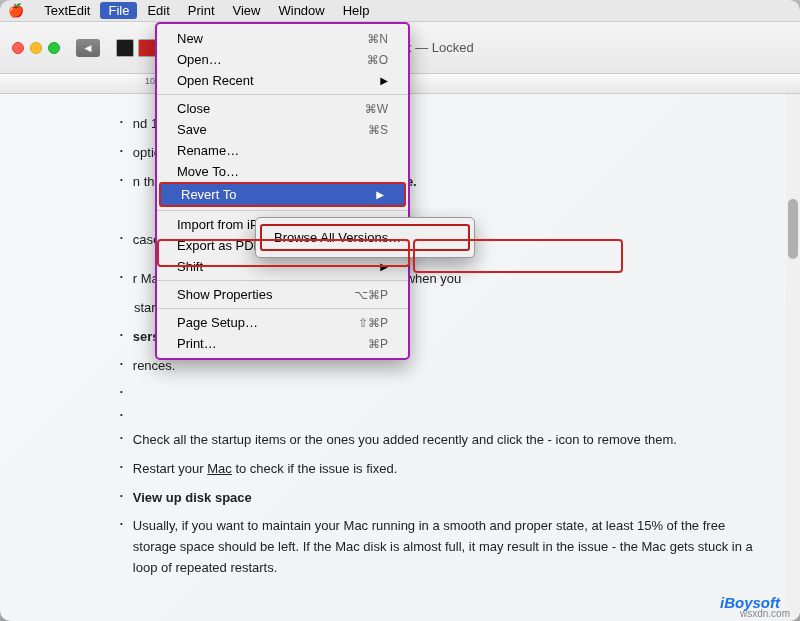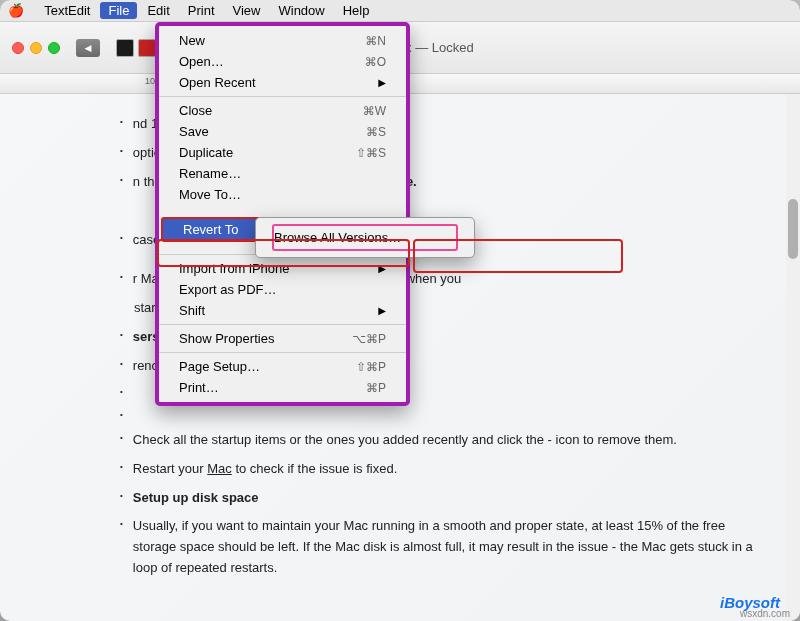--- a/index.html
+++ b/index.html
@@ -206,21 +206,21 @@
       pointer-events: none;
     }
 
     
     .file-menu-dropdown {
       position: absolute;
       top: 0;
       left: 155px;
       width: 255px;
       background: #f0f0f0;
-      border: 4px solid #a21caf;
+      border: 2px solid #a21caf;
       border-radius: 5px;
       box-shadow: 0 8px 20px rgba(0,0,0,0.35);
       padding: 4px 0;
       pointer-events: all;
       z-index: 200;
     }
 
     .menu-item {
       padding: 3px 20px;
       font-size: 13px;
@@ -228,21 +228,21 @@
       display: flex;
       align-items: center;
       justify-content: space-between;
       cursor: pointer;
       border-radius: 3px;
     }
 
     .menu-item.revert-to {
       background: #3b5fc0;
       color: white;
-      margin: 12px 2px;
+      margin: 0 2px;
       border-radius: 3px;
       border: 2px solid #cc2222;
     }
 
     .menu-item .shortcut {
       color: #666;
       font-size: 12px;
     }
 
     .menu-separator {
@@ -272,24 +272,24 @@
 
     .submenu-item {
       padding: 4px 16px;
       font-size: 13px;
       color: #000;
       cursor: pointer;
       border-radius: 3px;
     }
 
     .submenu-item.browse-all {
-      border: 2px solid #ec4899;
-      margin: 2px 16px;
+      border: 2px solid #b91c1c;
+      margin: 2px 4px;
       border-radius: 3px;
-      padding: 4px 0;
+      padding: 4px 12px;
     }
 
     
     .red-box-revert {
       position: absolute;
       left: 157px;
       top: 217px;
       width: 253px;
       height: 28px;
       border: 2.5px solid #cc2222;
@@ -487,21 +487,21 @@
       <div class="doc-list-item">
         <span class="bullet">•</span>
         <span>Check all the startup items or the ones you added recently and click the - icon to remove them.</span>
       </div>
       <div class="doc-list-item">
         <span class="bullet">•</span>
         <span>Restart your <span class="underline-text">Mac</span> to check if the issue is fixed.</span>
       </div>
       <div class="doc-list-item">
         <span class="bullet">•</span>
-        <span><span class="bold-text">Setup up disk space</span></span>
+        <span><span class="bold-text">View up disk space</span></span>
       </div>
       <div class="doc-list-item">
         <span class="bullet">•</span>
         <span>Usually, if you want to maintain your Mac running in a smooth and proper state, at least 15% of the free storage space should be left. If the Mac disk is almost full, it may result in the issue - the Mac gets stuck in a loop of repeated restarts.</span>
       </div>
     </div>
 
     <div class="scrollbar">
       <div class="scrollbar-thumb"></div>
     </div>
@@ -523,24 +523,20 @@
         <span class="arrow">▶</span>
       </div>
       <div class="menu-separator"></div>
       <div class="menu-item">
         <span>Close</span>
         <span class="shortcut">⌘W</span>
       </div>
       <div class="menu-item">
         <span>Save</span>
         <span class="shortcut">⌘S</span>
-      </div>
-      <div class="menu-item">
-        <span>Duplicate</span>
-        <span class="shortcut">⇧⌘S</span>
       </div>
       <div class="menu-item">
         <span>Rename…</span>
       </div>
       <div class="menu-item">
         <span>Move To…</span>
       </div>
       <div class="menu-item revert-to">
         <span>Revert To</span>
         <span class="arrow">▶</span>

